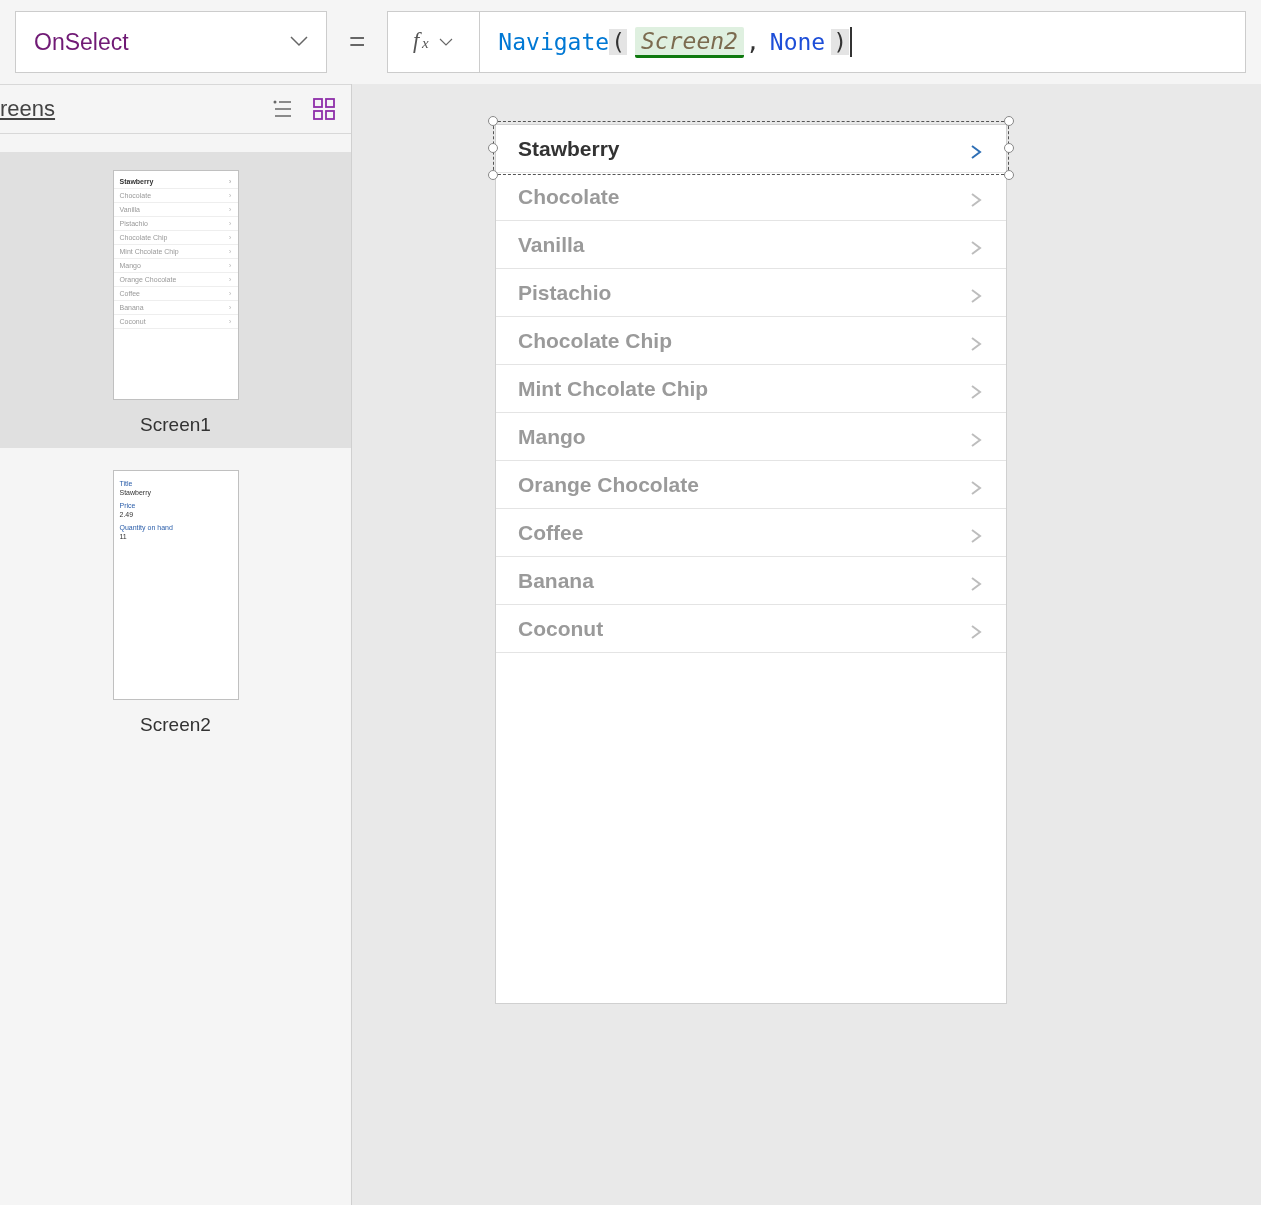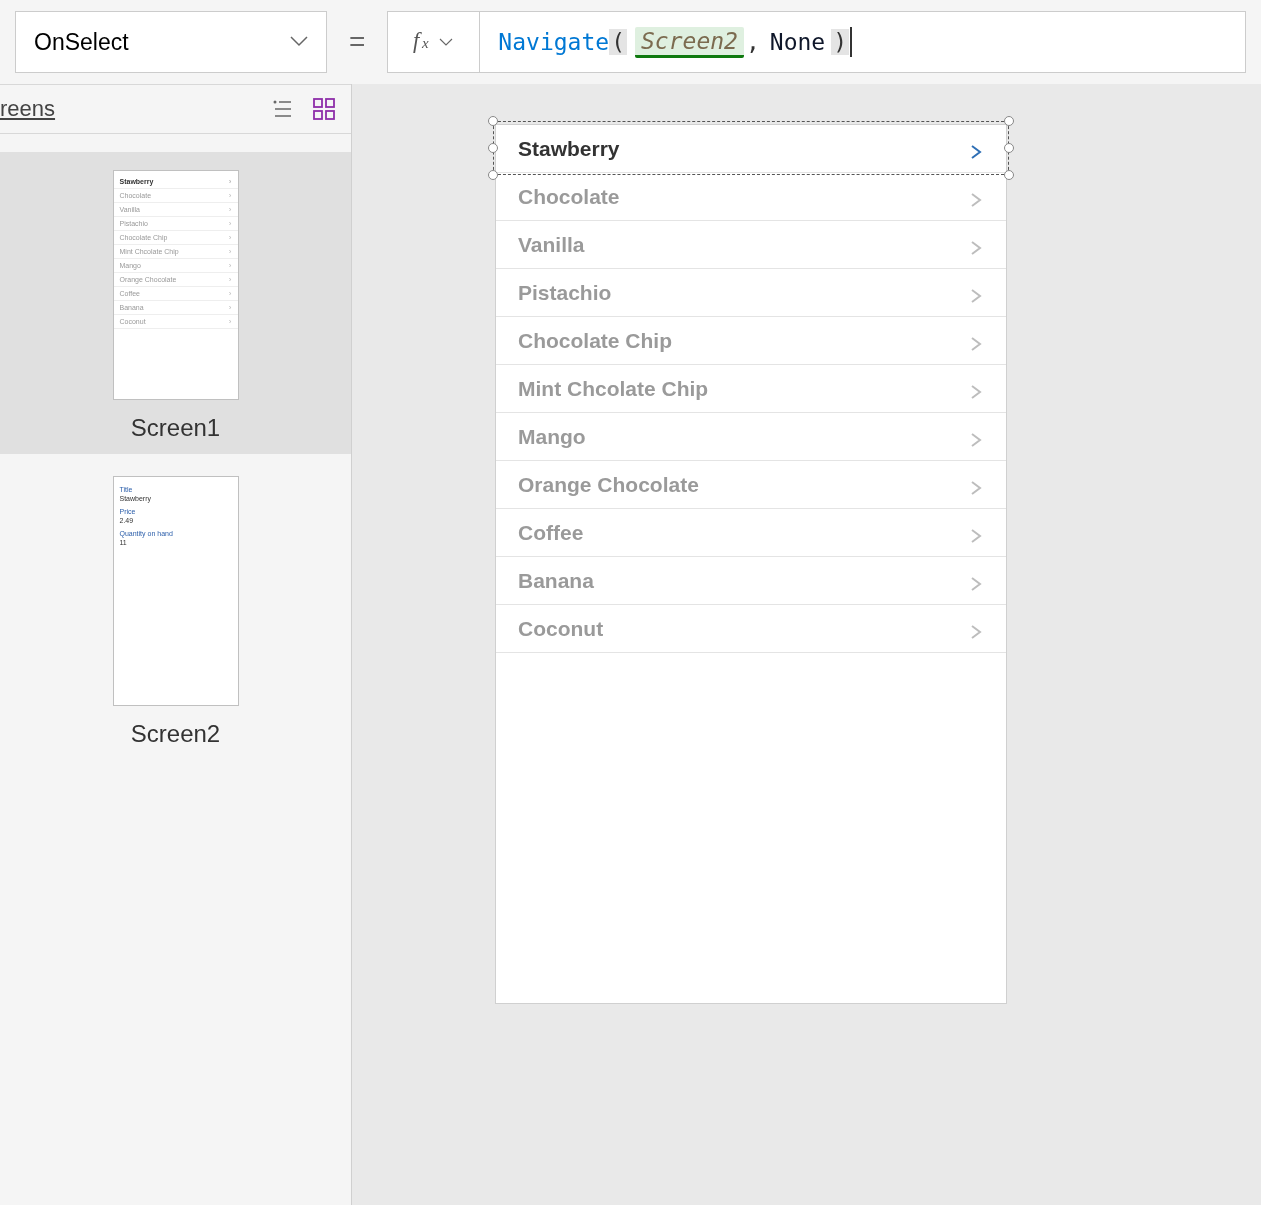--- a/index.html
+++ b/index.html
@@ -22,21 +22,21 @@
 .property-selector {
   width: 312px;
   height: 62px;
   background: #fff;
   border: 1px solid #ccc;
   display: flex;
   align-items: center;
   justify-content: space-between;
   padding: 0 18px;
   font-size: 23px;
-  color: #000000;
+  color: #701a75;
 }
 .equals {
   font-size: 28px;
   color: #666;
   margin: 0 22px;
 }
 .fx-box {
   width: 92px;
   height: 62px;
   background: #fff;
@@ -63,21 +63,21 @@
 .tok-arg {
   color: #7b6b4f;
   font-style: italic;
   background: #dff0e0;
   padding: 1px 6px;
   border-bottom: 3px solid #0f7a0f;
   border-radius: 2px;
   margin: 0 2px;
 }
 .tok-comma { color: #333; margin: 0 2px 0 0;}
-.tok-none { color: #0f172a; margin-left: 8px;}
+.tok-none { color: #1d4ed8; margin-left: 8px;}
 .cursor {
   width: 2px; height: 30px; background: #333;
   margin-left: 1px;
 }
 
 
 .body-wrap {
   display: flex;
   height: calc(100% - 84px);
 }
@@ -128,21 +128,21 @@
   border-bottom: 1px solid #eee;
   padding: 2px 6px;
   display: flex;
   justify-content: space-between;
   align-items: center;
 }
 .thumb-row .chev { color: #bbb; font-size: 8px;}
 .thumb-row.first { color: #333; font-weight: 600;}
 .thumb-label {
   margin-top: 14px;
-  font-size: 24px;
+  font-size: 19px;
   color: #333;
 }
 .thumb2-line { padding: 1px 6px; font-size: 7px;}
 .thumb2-line.blue { color: #2b5eaa; margin-top: 4px;}
 .thumb2-line.dark { color: #333; }
 
 
 .canvas-area {
   flex: 1;
   background: #e9e9e9;

